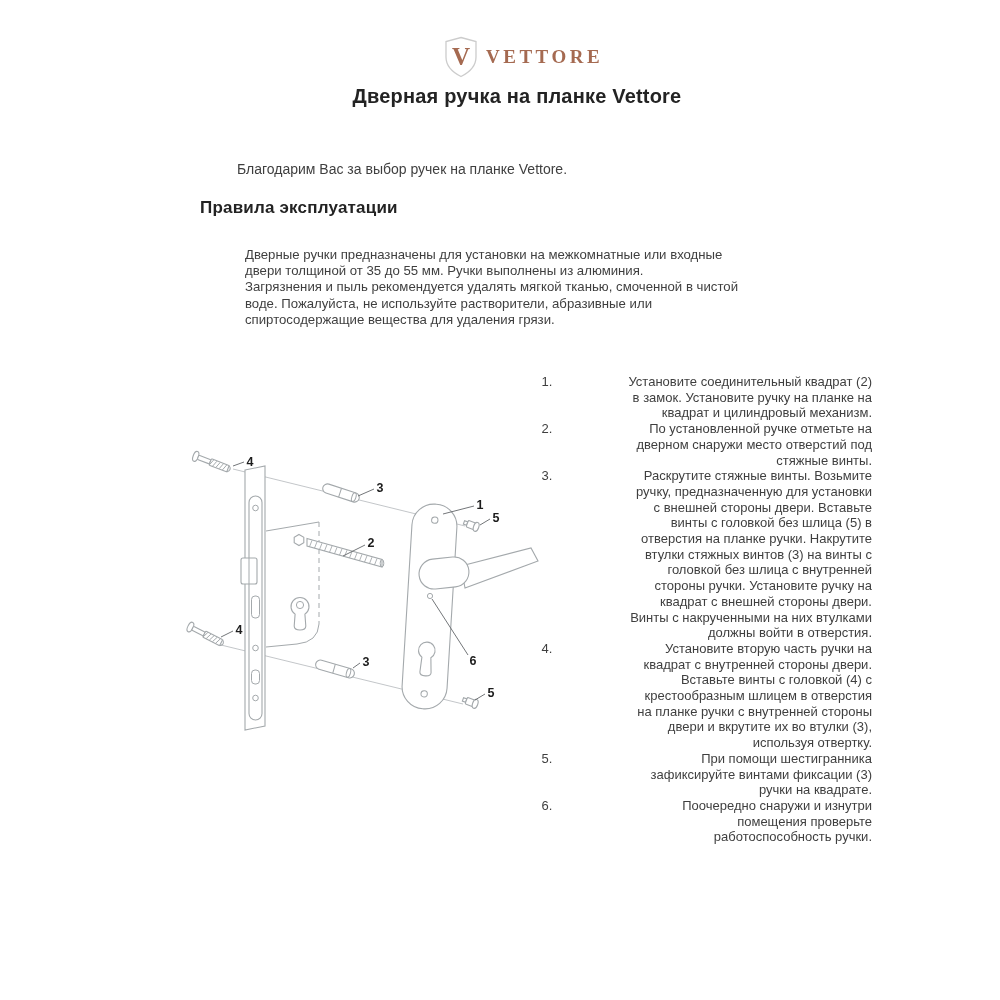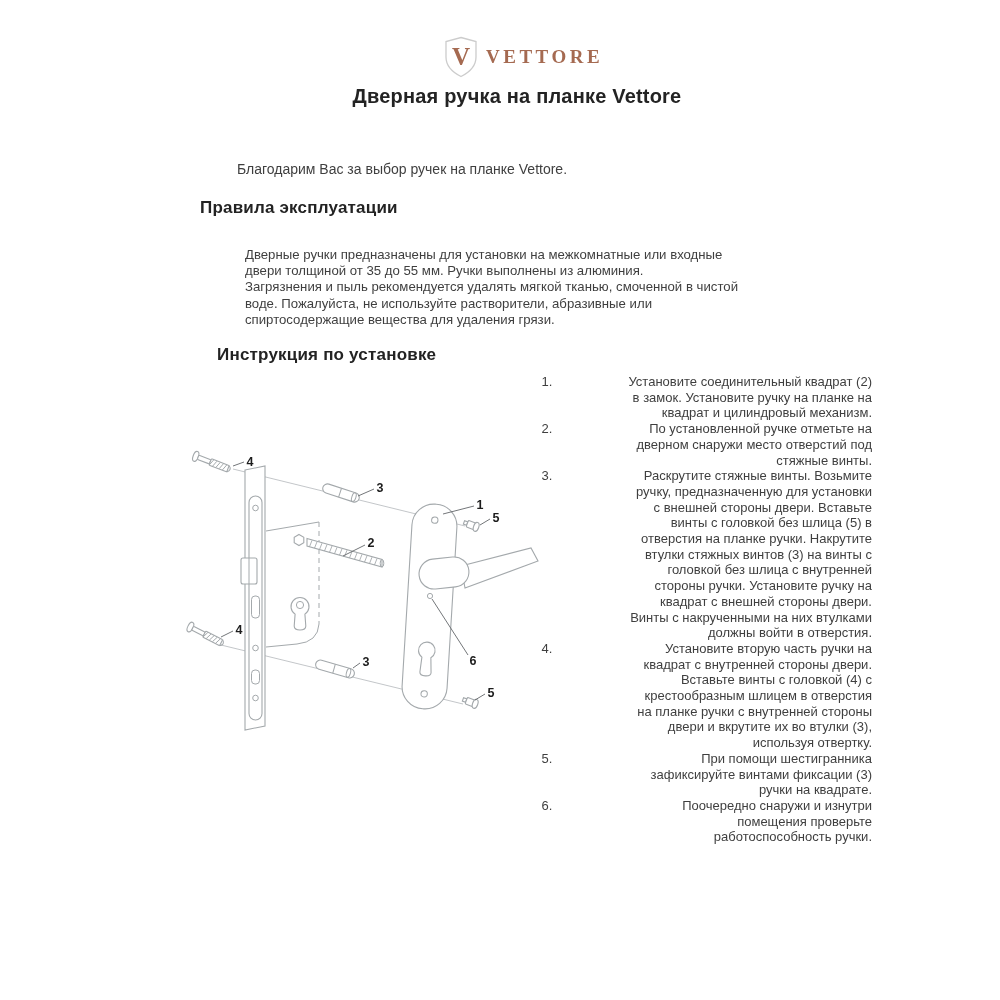--- a/index.html
+++ b/index.html
@@ -63,21 +63,20 @@
 
   <p class="intro">Благодарим Вас за выбор ручек на планке Vettore.</p>
 
   <h2 class="h-rules">Правила эксплуатации</h2>
   <p class="rules-body">Дверные ручки предназначены для установки на межкомнатные или входные
 двери толщиной от 35 до 55 мм. Ручки выполнены из алюминия.
 Загрязнения и пыль рекомендуется удалять мягкой тканью, смоченной в чистой
 воде. Пожалуйста, не используйте растворители, абразивные или
 спиртосодержащие вещества для удаления грязи.</p>
 
-  <h2 class="h-install">Инструкция по установке</h2>
   <ol class="steps">
     <li>Установите соединительный квадрат (2)
 в замок. Установите ручку на планке на
 квадрат и цилиндровый механизм.</li>
     <li>По установленной ручке отметьте на
 дверном снаружи место отверстий под
 стяжные винты.</li>
     <li>Раскрутите стяжные винты. Возьмите
 ручку, предназначенную для установки
 с внешней стороны двери. Вставьте

